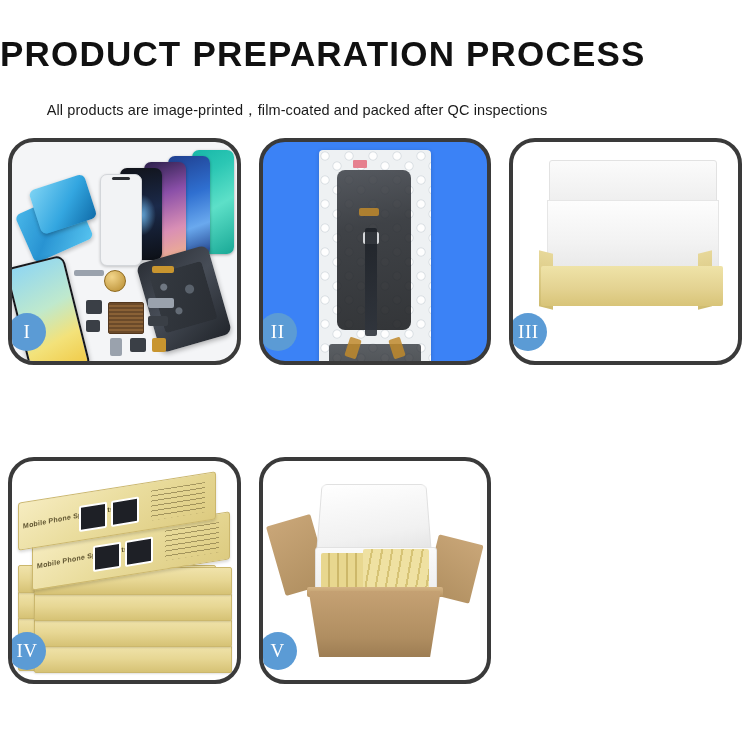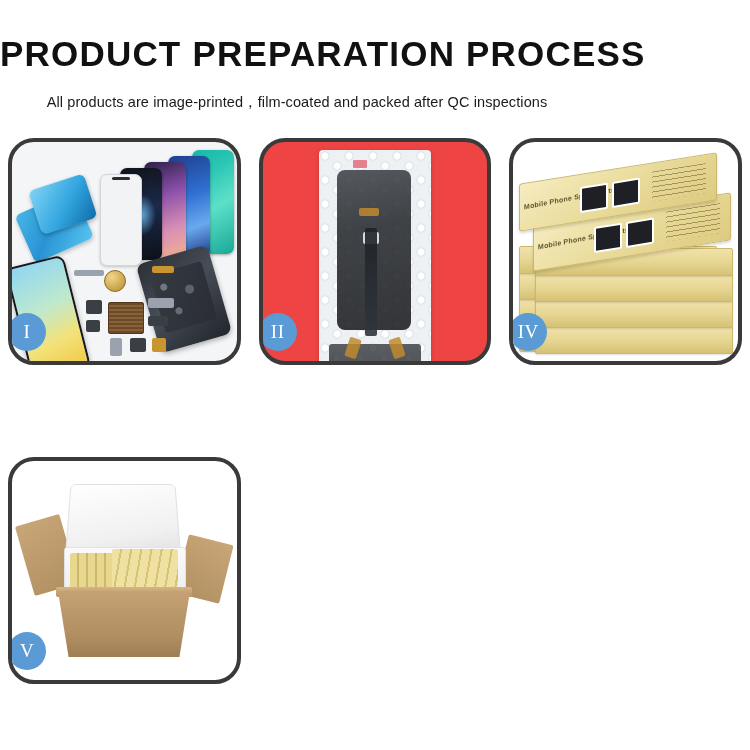--- a/index.html
+++ b/index.html
@@ -28,21 +28,21 @@
     margin: 0;
     padding-top: 36px;
     font-size: 35px;
     font-weight: 700;
     letter-spacing: 1.2px;
     color: #111111;
     line-height: 1;
     white-space: nowrap;
   }
   .page-subtitle {
-    margin: 8px;
+    margin: 16px;
     padding-top: 14px;
     font-size: 14.5px;
     font-weight: 400;
     color: #1a1a1a;
     letter-spacing: 0.1px;
     white-space: nowrap;
   }
 
   
   .panel-grid {
@@ -169,21 +169,21 @@
     position: absolute; left: 92px; top: 128px; width: 20px; height: 20px;
     border-radius: 50%;
     background: radial-gradient(circle at 35% 30%, #f2d58a, #b68a2e);
     border: 1px solid #8f6a1f;
   }
   .p1 .part { position: absolute; background: #3a3f46; border-radius: 2px; }
   .p1 .part.lt { background: #9aa2ad; }
   .p1 .part.fl { background: #c8952f; }
 
   
-  .p2 { background: #ef4444; }
+  .p2 { background: #3b82f6; }
   .p2 .bubble-bag {
     position: absolute; left: 56px; top: 8px; width: 112px; height: 220px;
     background: #eef1f3;
     background-image:
       radial-gradient(circle at 6px 6px, rgba(255,255,255,.95) 3.2px, rgba(198,206,212,.55) 4.2px, rgba(0,0,0,0) 5px),
       radial-gradient(circle at 18px 16px, rgba(255,255,255,.95) 3.2px, rgba(198,206,212,.55) 4.2px, rgba(0,0,0,0) 5px);
     background-size: 24px 24px, 24px 24px;
     border-radius: 4px;
     box-shadow: 0 1px 4px rgba(0,0,0,.18);
   }
@@ -411,20 +411,31 @@
         <div class="pad"></div>
         <div class="flex-strip"></div>
         <div class="bottom-dark"></div>
         <div class="gold-b"></div>
         <div class="gold-c"></div>
       </div>
     </div>
     <div class="badge">II</div>
   </div>
 
+  <div class="panel p3">
+    <div class="panel-photo">
+      <div class="lid-back"></div>
+      <div class="foam"></div>
+      <div class="bubble-in"></div>
+      <div class="box-left"></div>
+      <div class="box-right"></div>
+      <div class="box-front"></div>
+    </div>
+    <div class="badge">III</div>
+  </div>
 
   <div class="panel p4">
     <div class="panel-photo">
       <div class="stack">
         <div class="bx" style="top:168px;"></div>
         <div class="bx s" style="top:170px;"></div>
         <div class="bx" style="top:142px;"></div>
         <div class="bx s" style="top:144px;"></div>
         <div class="bx" style="top:116px;"></div>
         <div class="bx s" style="top:118px;"></div>

